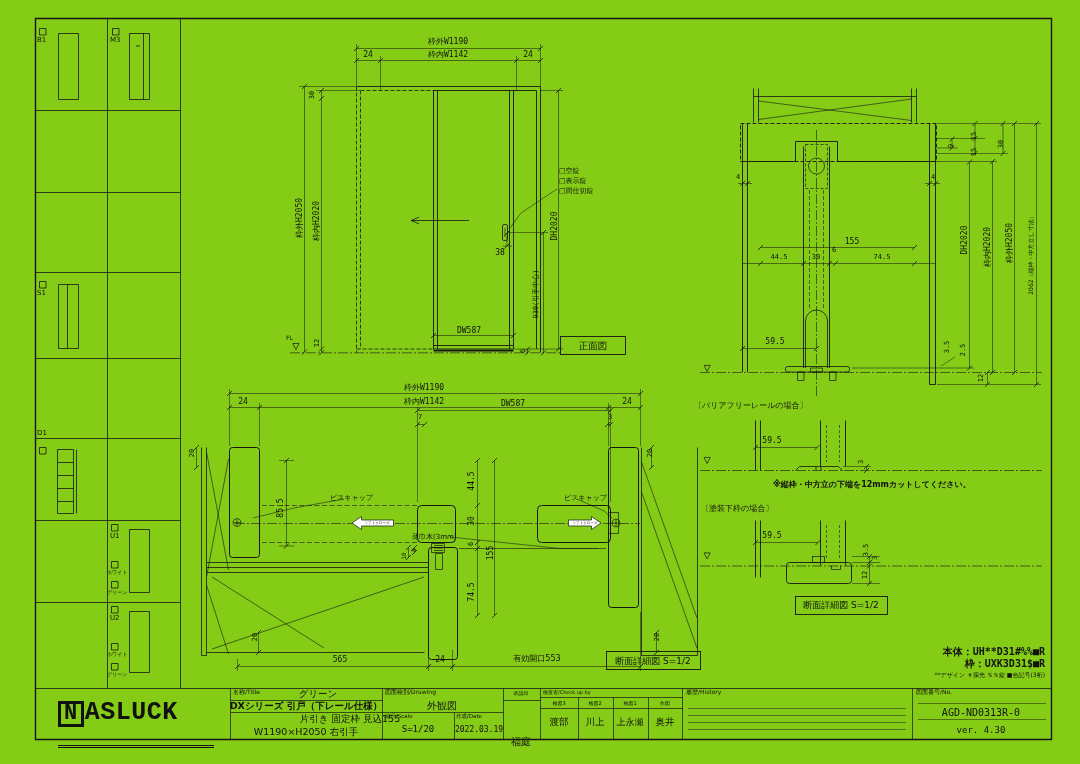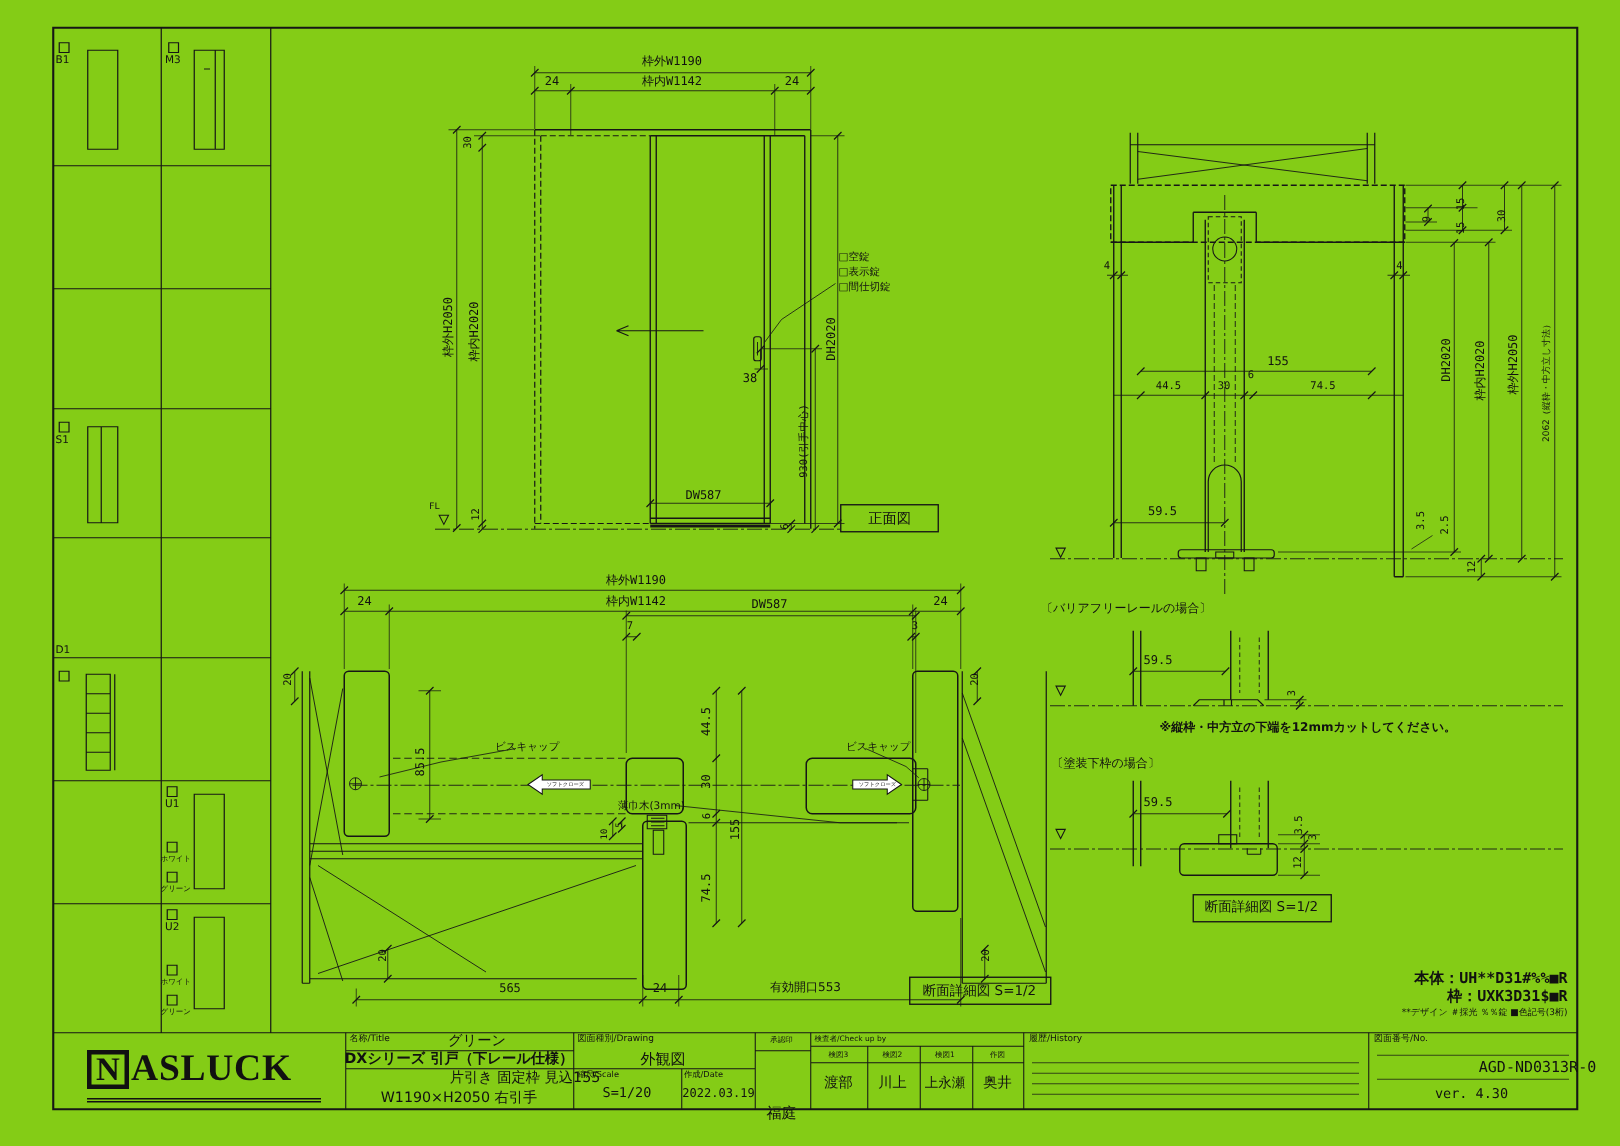--- a/index.html
+++ b/index.html
@@ -7,22 +7,22 @@
          font-family:"DejaVu Sans",sans-serif;color:#111;}
   .sheet svg{position:absolute;left:0;top:0;}
   .h{position:absolute;white-space:nowrap;transform:translate(-50%,-50%);}
   .v{position:absolute;white-space:nowrap;transform:translate(-50%,-50%) rotate(-90deg);}
   .l{position:absolute;white-space:nowrap;}
   .r{position:absolute;white-space:nowrap;transform:translate(-100%,-50%);}
   .f3{font-size:3.5px;} .f5{font-size:5px;} .f55{font-size:5.5px;} .f6{font-size:6px;} .f7{font-size:7px;} .f8{font-size:8px;} .f9{font-size:9px;}
   .f95{font-size:9.5px;} .f10{font-size:10px;} .f105{font-size:10px;}
   .mono{font-family:"DejaVu Sans Mono","DejaVu Sans",sans-serif;}
   .bold{font-weight:bold;}
-  .logo{position:absolute;left:58px;top:700px;width:156px;font-family:Liberation Serif, serif;
-        font-weight:900;font-size:25px;letter-spacing:.5px;border-bottom:3px double #111;padding-bottom:6px;line-height:26px;}
+  .logo{position:absolute;left:58px;top:700px;width:156px;font-family:Liberation Mono, monospace;
+        font-weight:900;font-size:25px;letter-spacing:.5px;border-bottom:3px double #111;padding-bottom:18px;line-height:26px;}
   .logo .nb{display:inline-block;border:3px solid #111;padding:0 3px;line-height:20px;font-size:22px;margin-right:1px;}
 </style>
 </head>
 <body>
 
 <div class="sheet">
 
 <svg width="1080" height="764" viewBox="0 0 1080 764">
   <g stroke="#161616" fill="none" stroke-linecap="butt">
 
@@ -218,16 +218,16 @@
 <div class="h f5" style="left:559px;top:703px;">検図3</div>
 <div class="h f5" style="left:595px;top:703px;">検図2</div>
 <div class="h f5" style="left:630px;top:703px;">検図1</div>
 <div class="h f5" style="left:665px;top:703px;">作図</div>
 <div class="h f95" style="left:559px;top:722px;">渡部</div>
 <div class="h f95" style="left:595px;top:722px;">川上</div>
 <div class="h f9" style="left:630px;top:722px;">上永瀬</div>
 <div class="h f95" style="left:665px;top:722px;">奥井</div>
 <div class="l f6" style="left:686px;top:688px;">履歴/History</div>
 <div class="l f6" style="left:916px;top:688px;">図面番号/No.</div>
-<div class="h f10 mono" style="left:981px;top:712px;margin-left:44px;">AGD-ND0313R-0</div>
+<div class="h f10 mono" style="left:981px;top:712px;">AGD-ND0313R-0</div>
 <div class="h f9 mono" style="left:981px;top:730px;">ver. 4.30</div>
 
 </div>
 
 </body></html>

